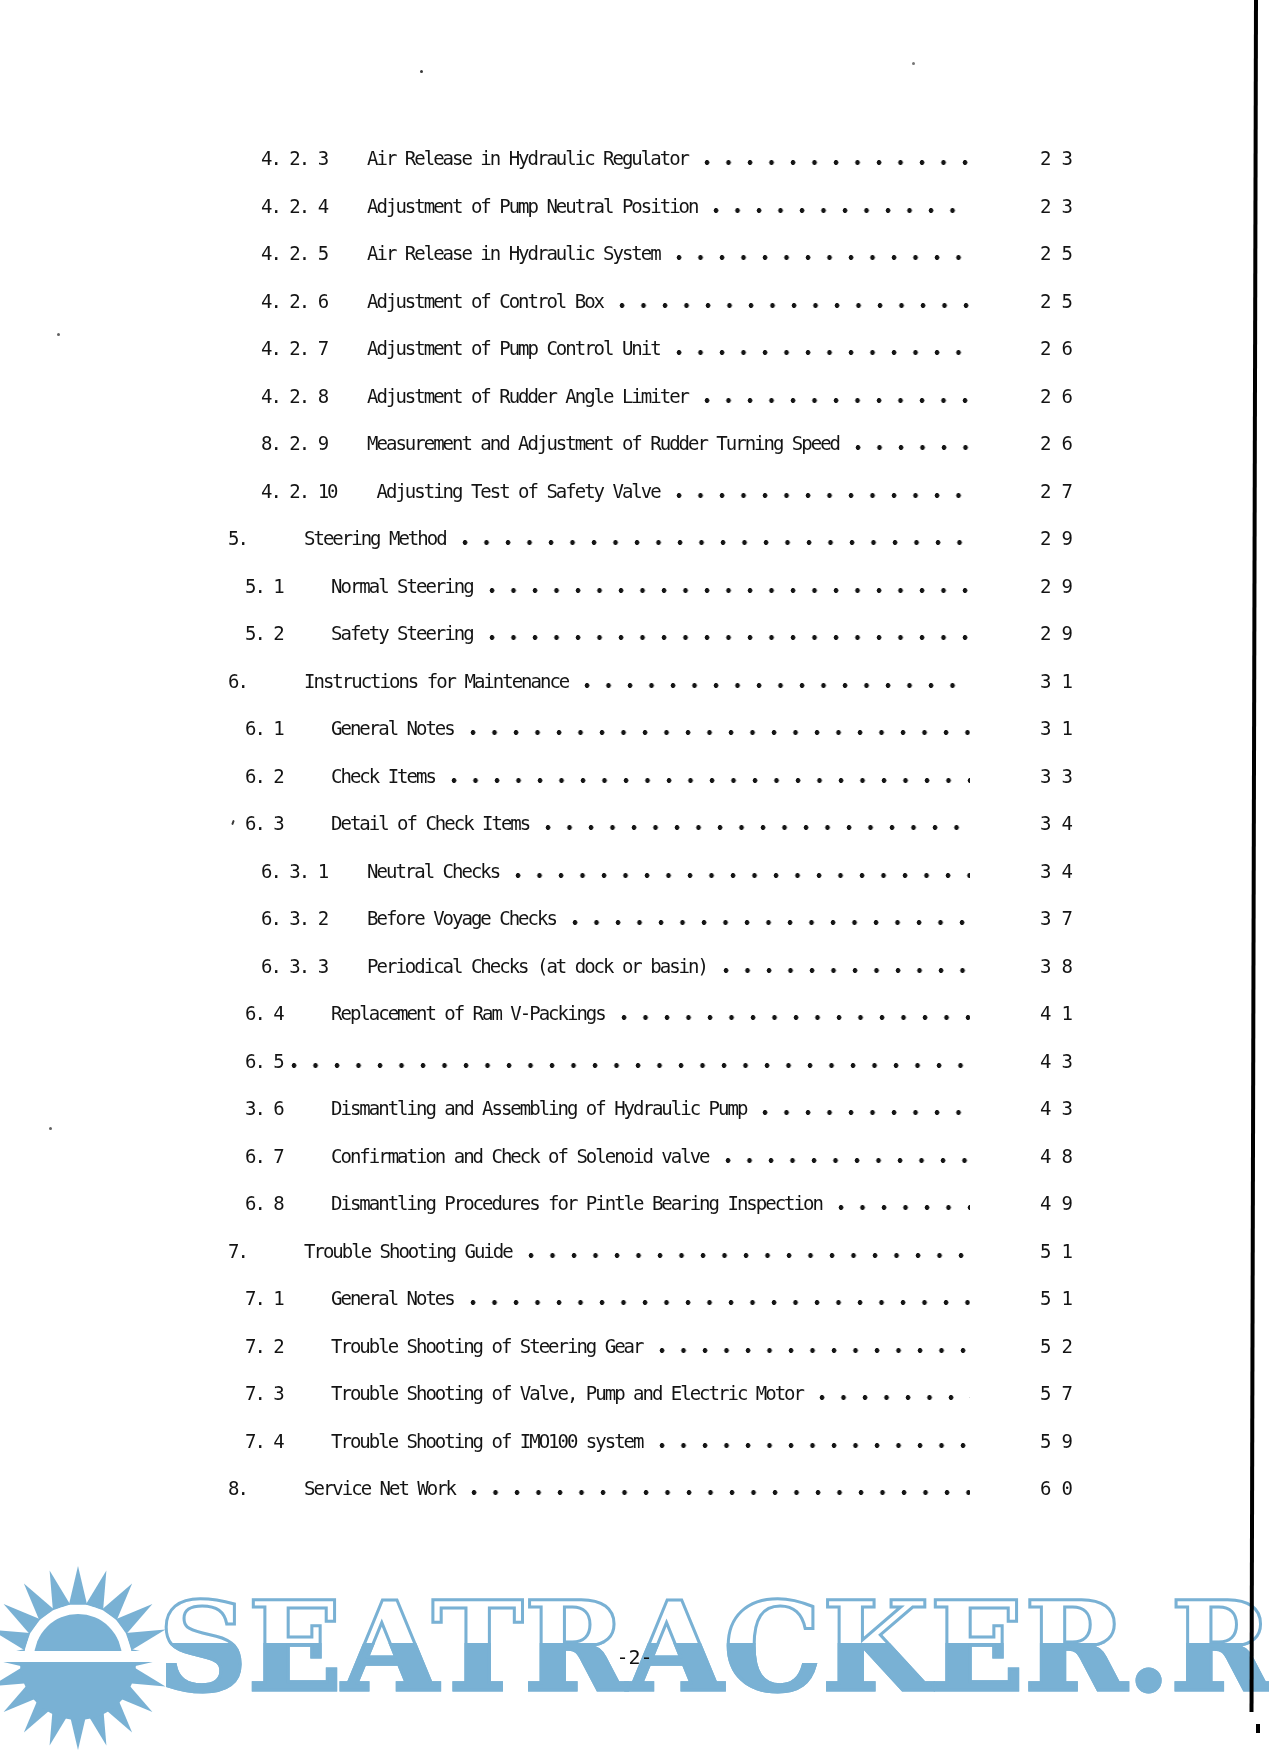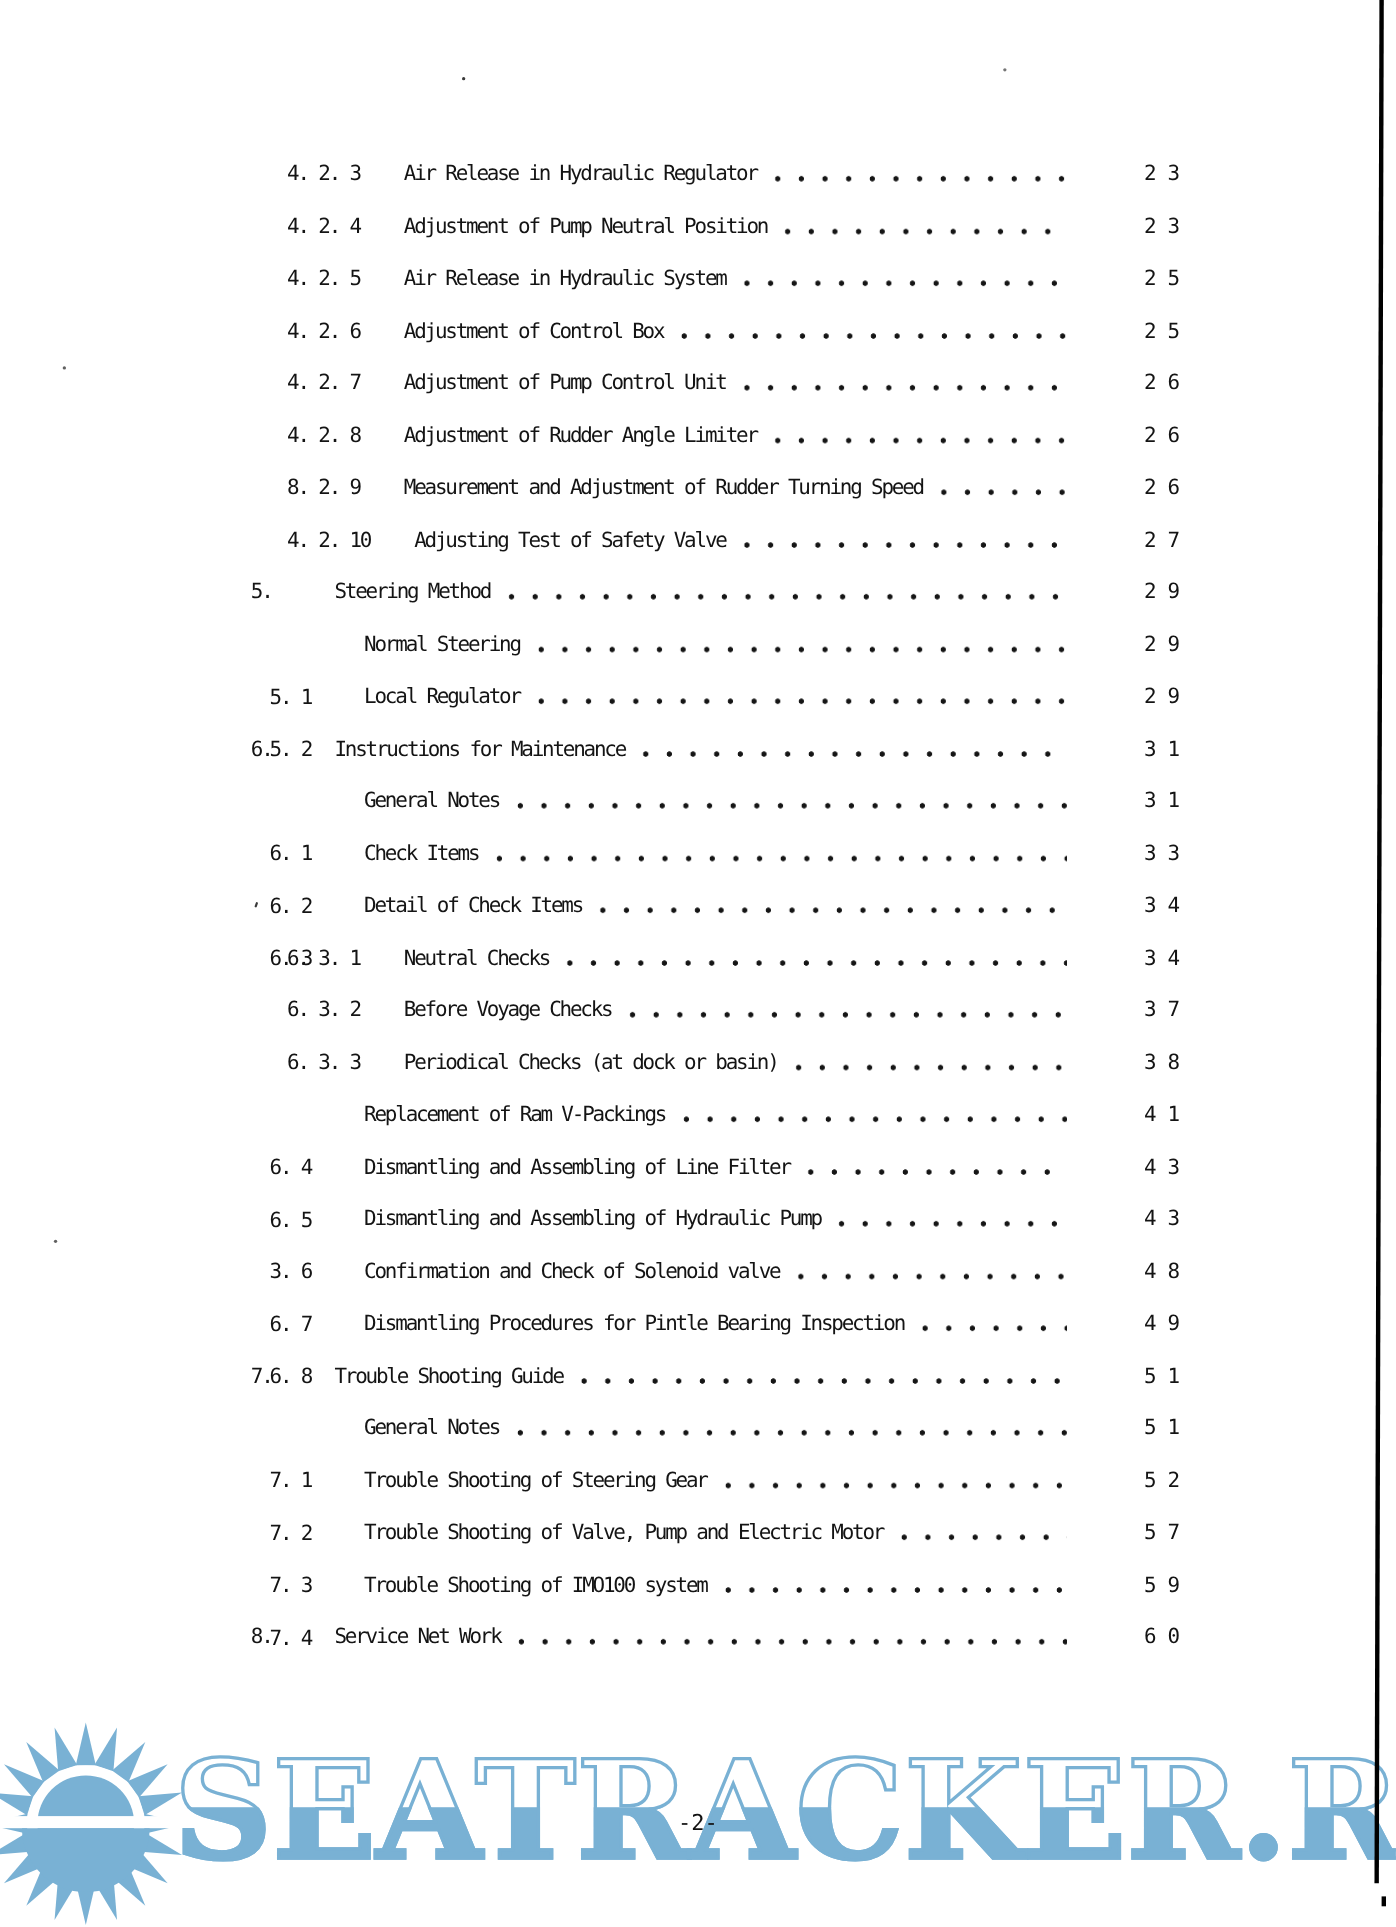--- a/index.html
+++ b/index.html
@@ -21,21 +21,21 @@
     height:47.5px;
     font-size:19px; line-height:24px;
     letter-spacing:-2px;
     white-space:nowrap;
   }
   .toc-row.lvl1 { padding-left:0; }
   .toc-row.lvl2 { padding-left:17px; }
   .toc-row.lvl3 { padding-left:33px; }
   .toc-num { flex:none; display:inline-block; }
   .lvl1 .toc-num { min-width:36px; }
-  .lvl2 .toc-num { min-width:46px;margin-top:48px; }
+  .lvl2 .toc-num { min-width:46px; }
   .lvl3 .toc-num { min-width:66px; }
   .toc-title { flex:none; padding-right:16px;margin-left:40px; }
   .toc-leader {
     flex:1 1 auto;
     height:7px;
     margin-top:13px;
     margin-right:70px;
     background-image:radial-gradient(circle at 3px 3.5px, #151515 2.1px, transparent 2.7px);
     background-size:21.5px 7px;
     background-repeat:repeat-x;
@@ -156,21 +156,21 @@
 
     <div class="toc-row lvl2">
       <span class="toc-num">5. 1</span>
       <span class="toc-title">Normal Steering</span>
       <span class="toc-leader"></span>
       <span class="toc-page">29</span>
     </div>
 
     <div class="toc-row lvl2">
       <span class="toc-num">5. 2</span>
-      <span class="toc-title">Local Regulator</span>
+      <span class="toc-title">Safety Steering</span>
       <span class="toc-leader"></span>
       <span class="toc-page">29</span>
     </div>
 
     <div class="toc-row lvl1">
       <span class="toc-num">6.</span>
       <span class="toc-title">Instructions for Maintenance</span>
       <span class="toc-leader"></span>
       <span class="toc-page">31</span>
     </div>
@@ -220,21 +220,20 @@
 
     <div class="toc-row lvl2">
       <span class="toc-num">6. 4</span>
       <span class="toc-title">Replacement of Ram V-Packings</span>
       <span class="toc-leader"></span>
       <span class="toc-page">41</span>
     </div>
 
     <div class="toc-row lvl2">
       <span class="toc-num">6. 5</span>
-      <span class="toc-title">Dismantling and Assembling of Line Filter</span>
       <span class="toc-leader"></span>
       <span class="toc-page">43</span>
     </div>
 
     <div class="toc-row lvl2">
       <span class="toc-num">3. 6</span>
       <span class="toc-title">Dismantling and Assembling of Hydraulic Pump</span>
       <span class="toc-leader"></span>
       <span class="toc-page">43</span>
     </div>

